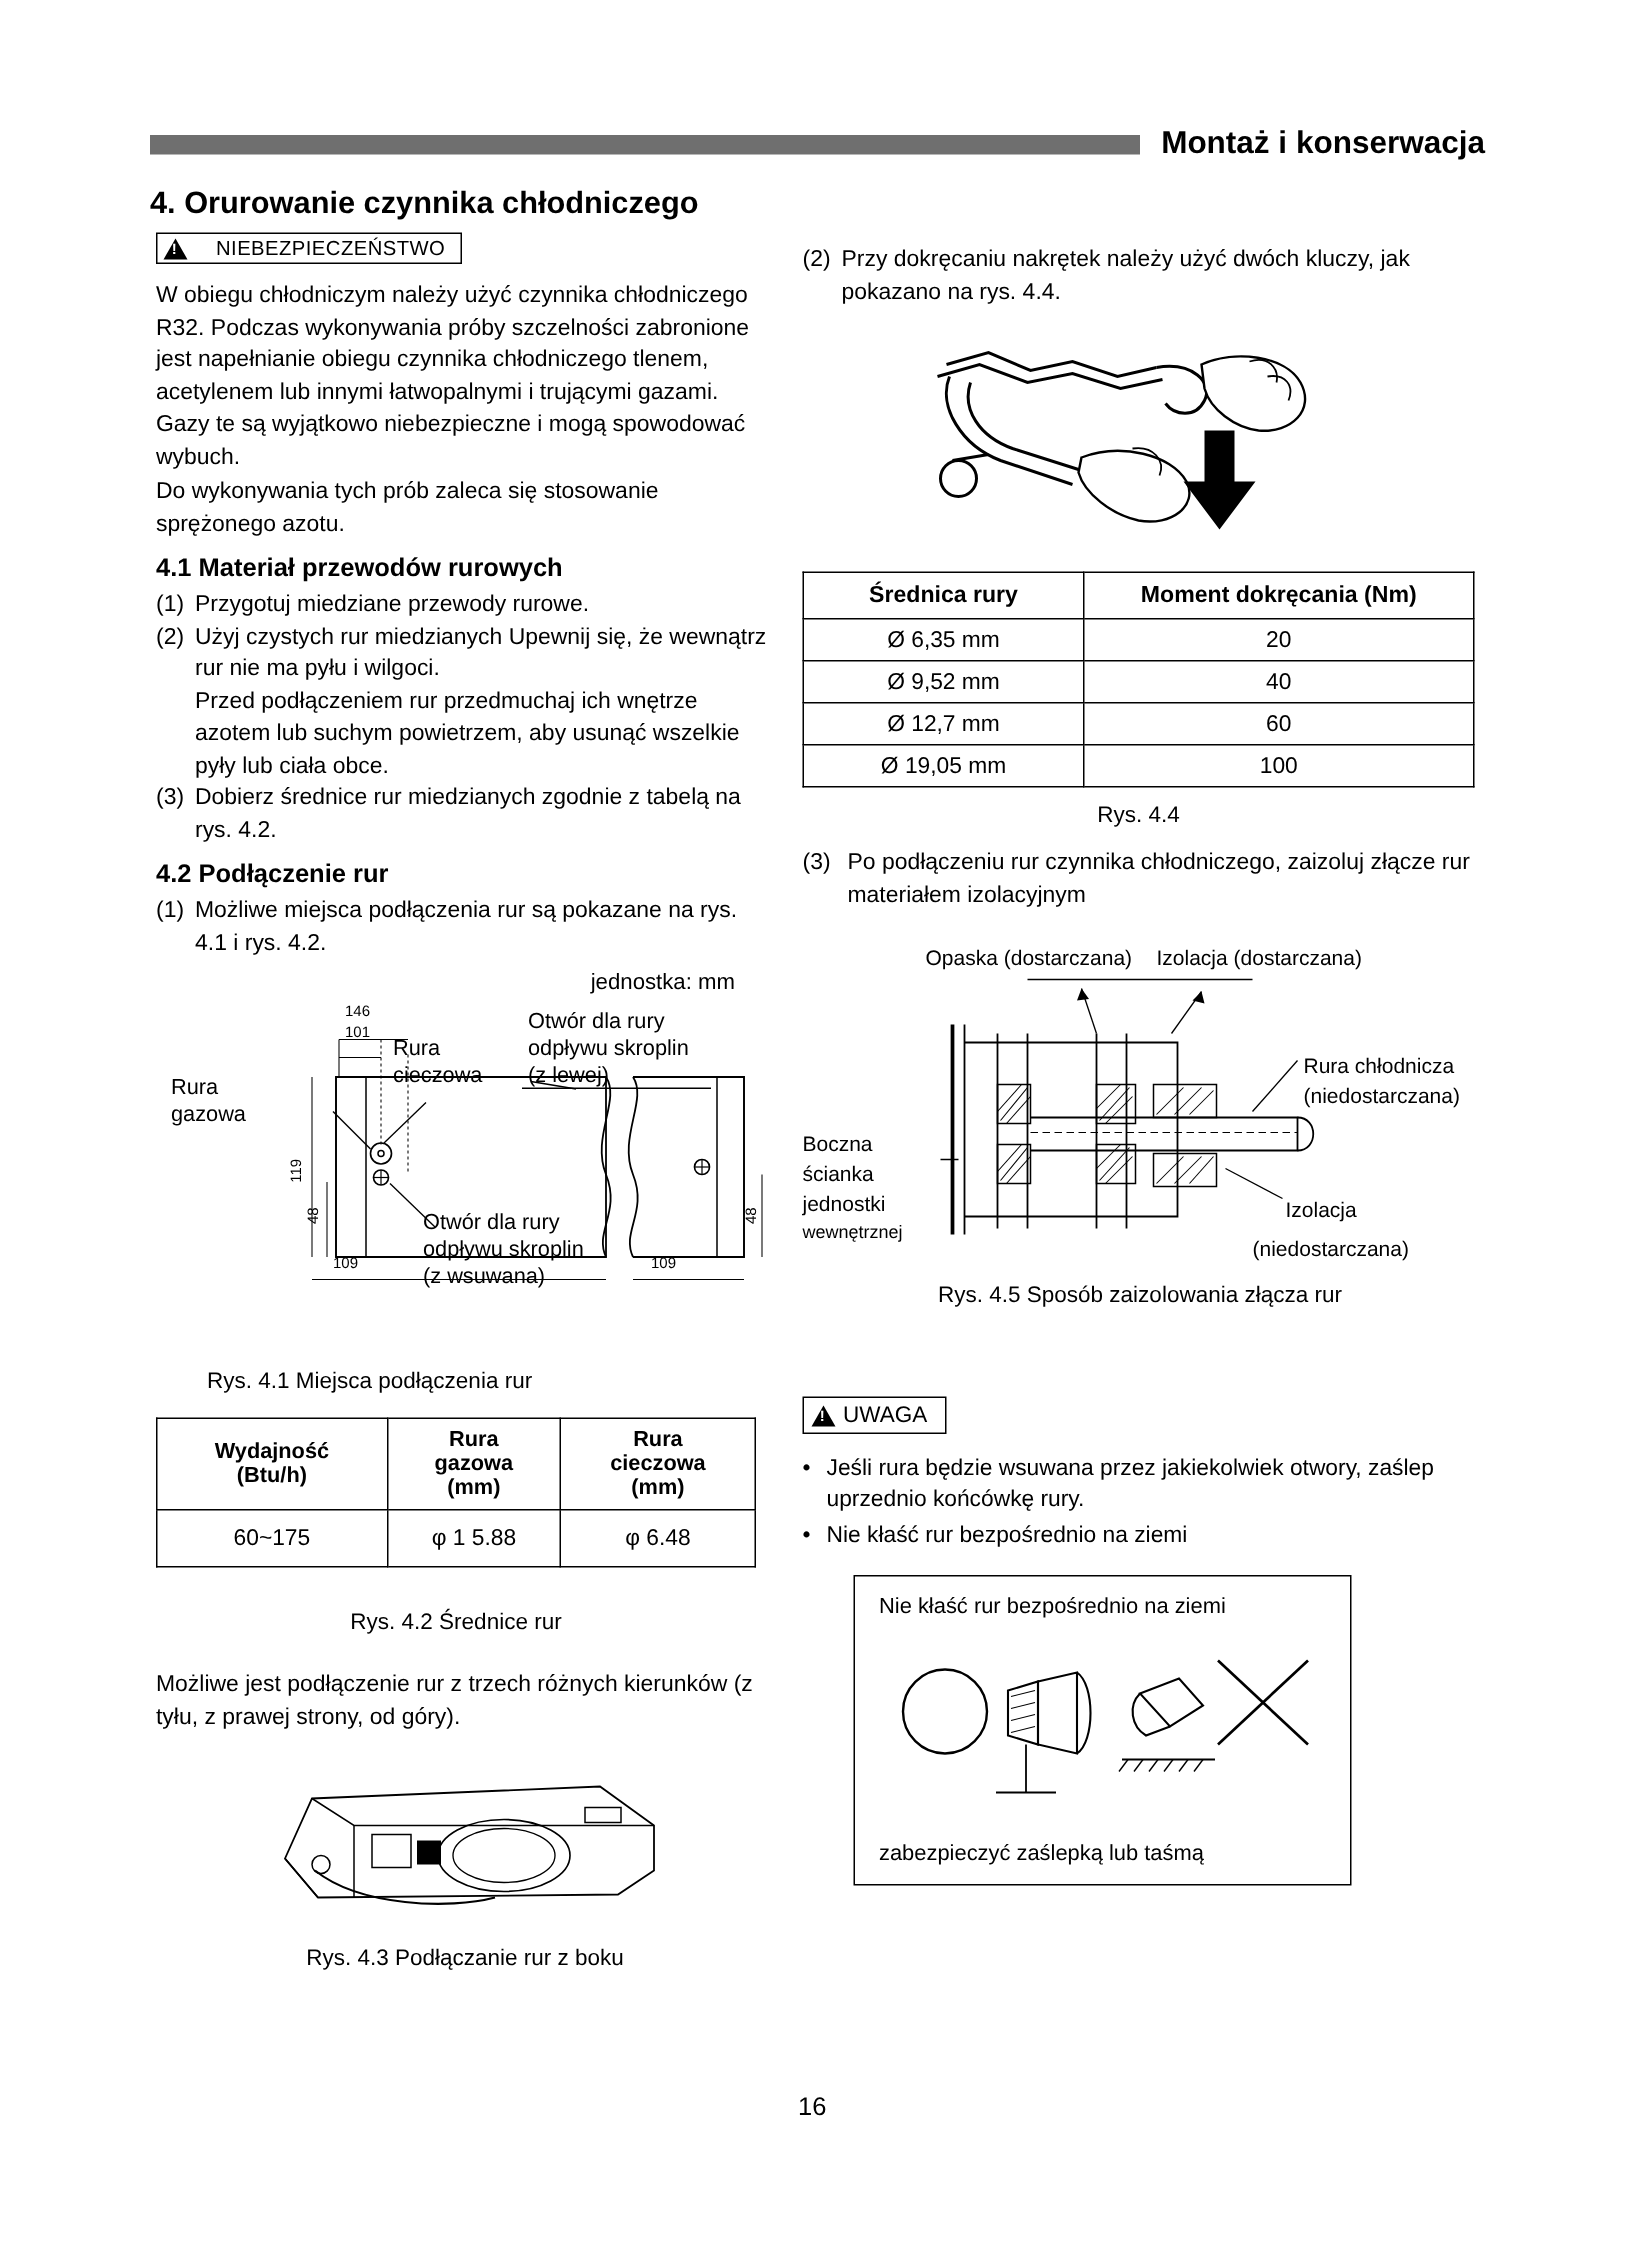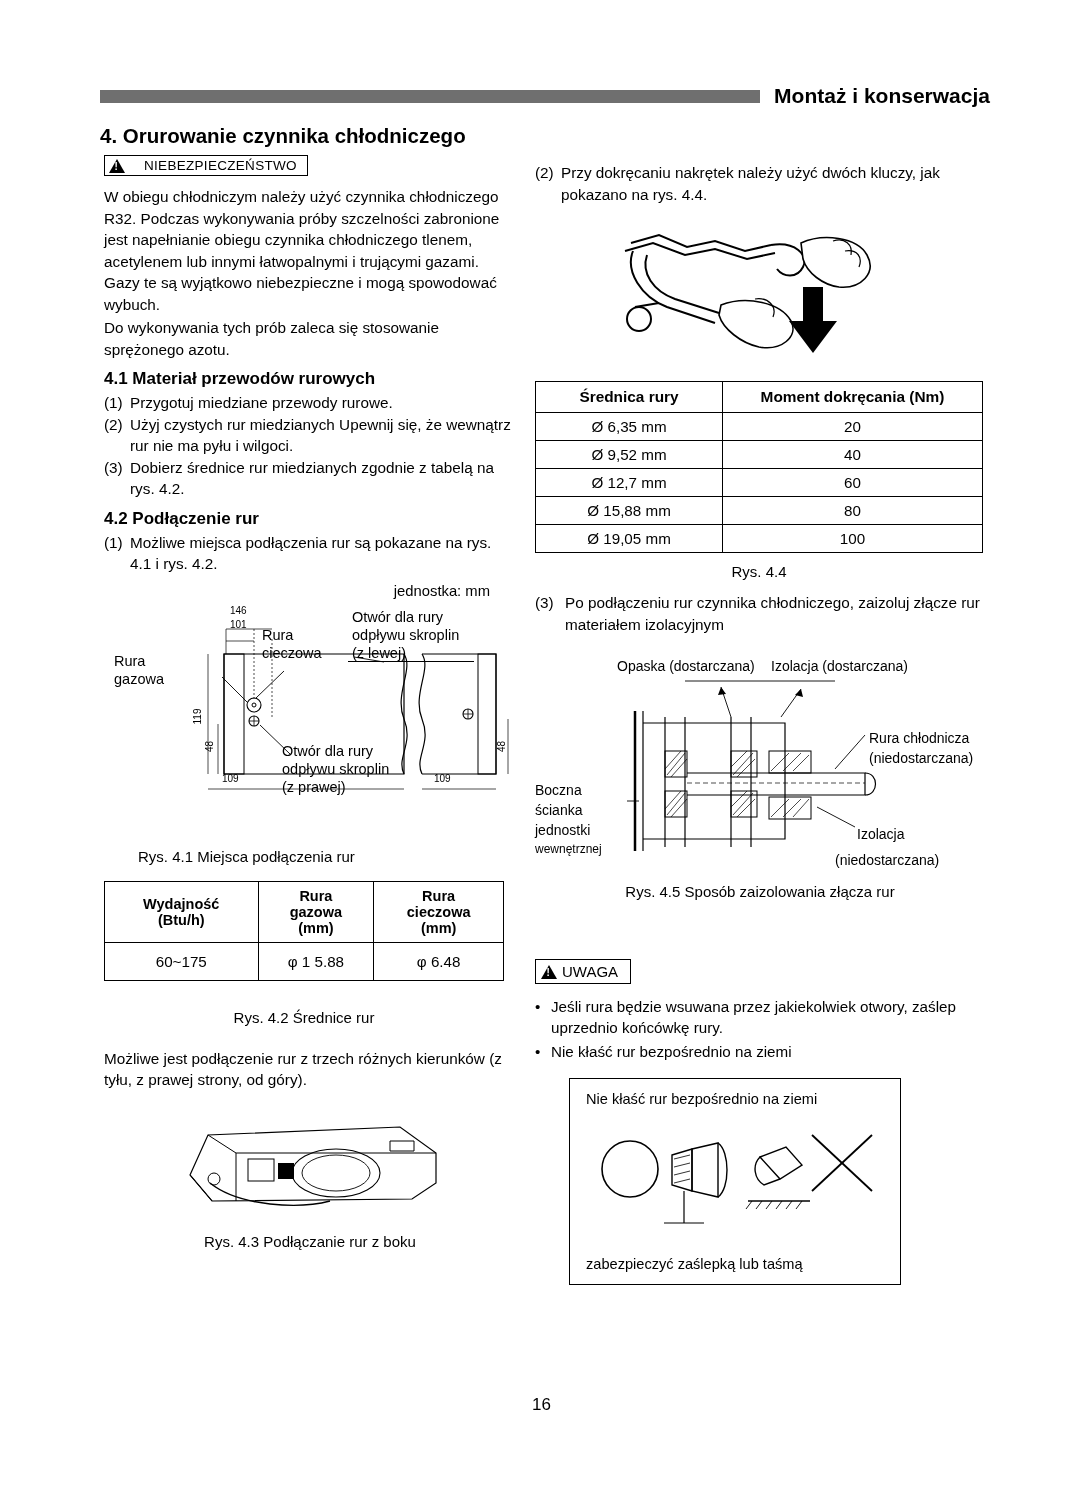--- a/index.html
+++ b/index.html
@@ -251,20 +251,23 @@
     <div class="h2">4.1 Materiał przewodów rurowych</div>
 
     <div class="list-item">
       <span class="list-num">(1)</span>
       <span class="list-body">Przygotuj miedziane przewody rurowe.</span>
     </div>
     <div class="list-item">
       <span class="list-num">(2)</span>
       <span class="list-body">Użyj czystych rur miedzianych Upewnij się, że wewnątrz rur nie ma pyłu i wilgoci.</span>
     </div>
+    <div class="list-item indent">
+      <span class="list-body">Przed podłączeniem rur przedmuchaj ich wnętrze azotem lub suchym powietrzem, aby usunąć wszelkie pyły lub ciała obce.</span>
+    </div>
     <div class="list-item">
       <span class="list-num">(3)</span>
       <span class="list-body">Dobierz średnice rur miedzianych zgodnie z tabelą na rys. 4.2.</span>
     </div>
 
     <div class="h2">4.2 Podłączenie rur</div>
     <div class="list-item">
       <span class="list-num">(1)</span>
       <span class="list-body">Możliwe miejsca podłączenia rur są pokazane na rys. 4.1 i rys. 4.2.</span>
     </div>
@@ -328,21 +331,21 @@
         <div class="lbl" style="position:absolute; left:158px; top:44px;">Rura</div>
         <div class="lbl" style="position:absolute; left:158px; top:62px;">cieczowa</div>
 
         <div class="lbl" style="position:absolute; left:248px; top:26px;">Otwór dla rury</div>
         <div class="lbl" style="position:absolute; left:248px; top:44px;">odpływu skroplin</div>
         <div class="lbl" style="position:absolute; left:248px; top:62px;">(z lewej)</div>
         <div style="position:absolute; left:244px; top:78px; width:126px; border-top:1px solid #000;"></div>
 
         <div class="lbl" style="position:absolute; left:178px; top:160px;">Otwór dla rury</div>
         <div class="lbl" style="position:absolute; left:178px; top:178px;">odpływu skroplin</div>
-        <div class="lbl" style="position:absolute; left:178px; top:196px;">(z prawej)</div>
+        <div class="lbl" style="position:absolute; left:178px; top:196px;">(z wsuwana)</div>
       </div>
 
       <div class="caption-left" style="margin-top:34px; margin-left:34px;">Rys. 4.1 Miejsca podłączenia rur</div>
     </div>
 
     
     <table class="cap-table">
       <tbody>
           <tr>
         <th>
@@ -431,24 +434,20 @@
         <td>Ø 6,35 mm</td>
         <td>20</td>
       </tr>
       <tr>
         <td>Ø 9,52 mm</td>
         <td>40</td>
       </tr>
       <tr>
         <td>Ø 12,7 mm</td>
         <td>60</td>
-      </tr>
-      <tr>
-        <td>Ø 15,88 mm</td>
-        <td>80</td>
       </tr>
       <tr>
         <td>Ø 19,05 mm</td>
         <td>100</td>
       </tr>
     </tbody>
       </table>
 
     <div class="caption" style="width:448px; margin-top:10px;">Rys. 4.4</div>
 

